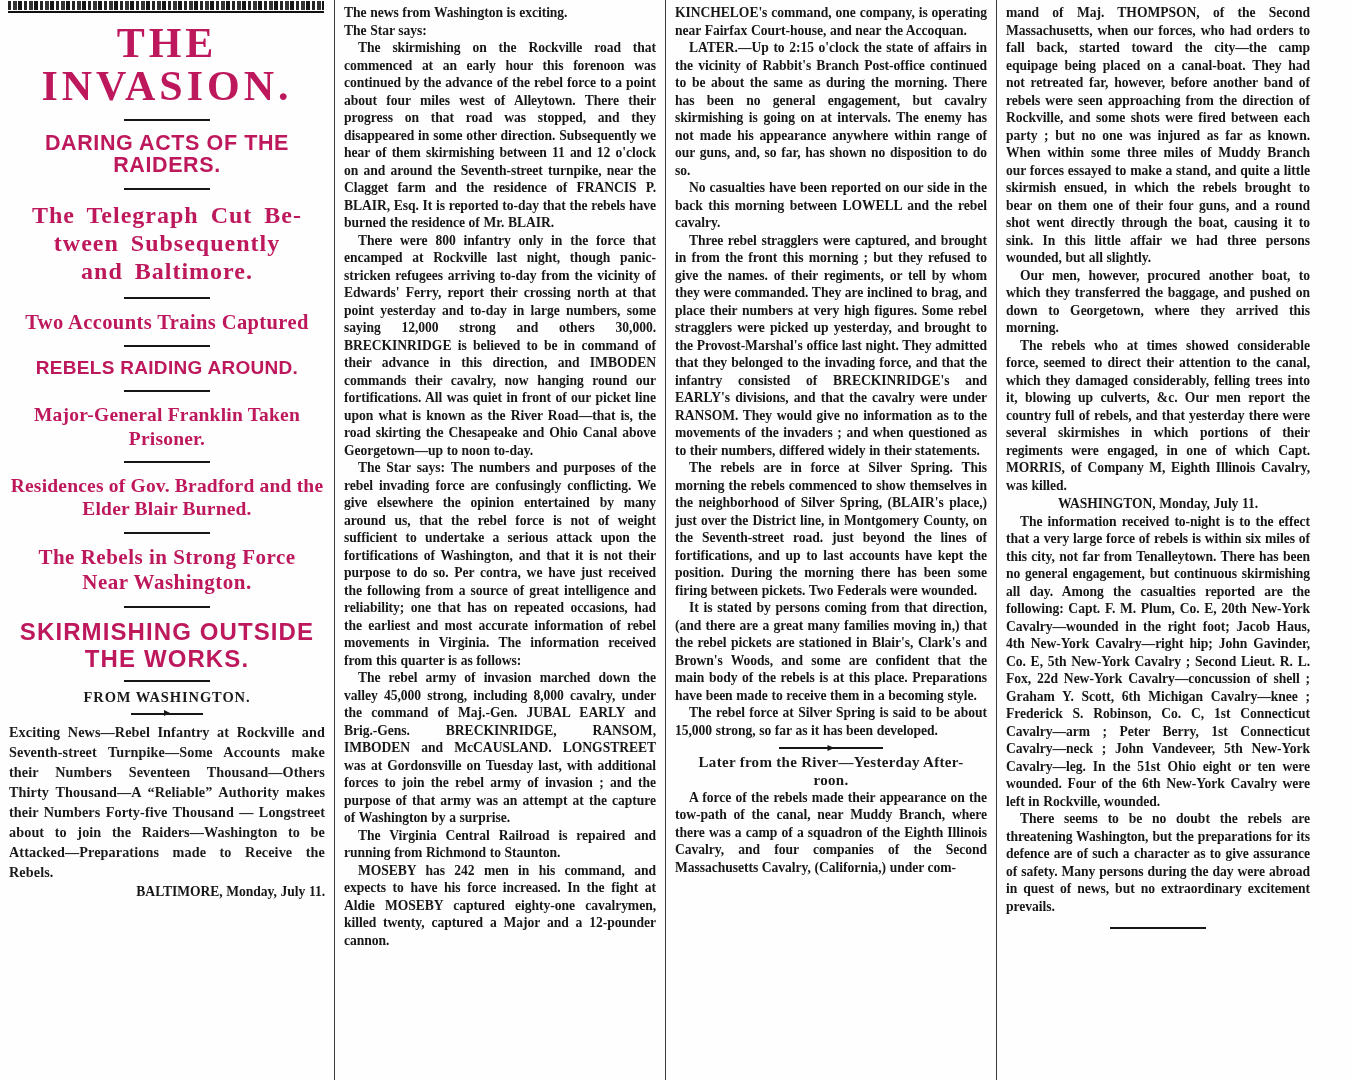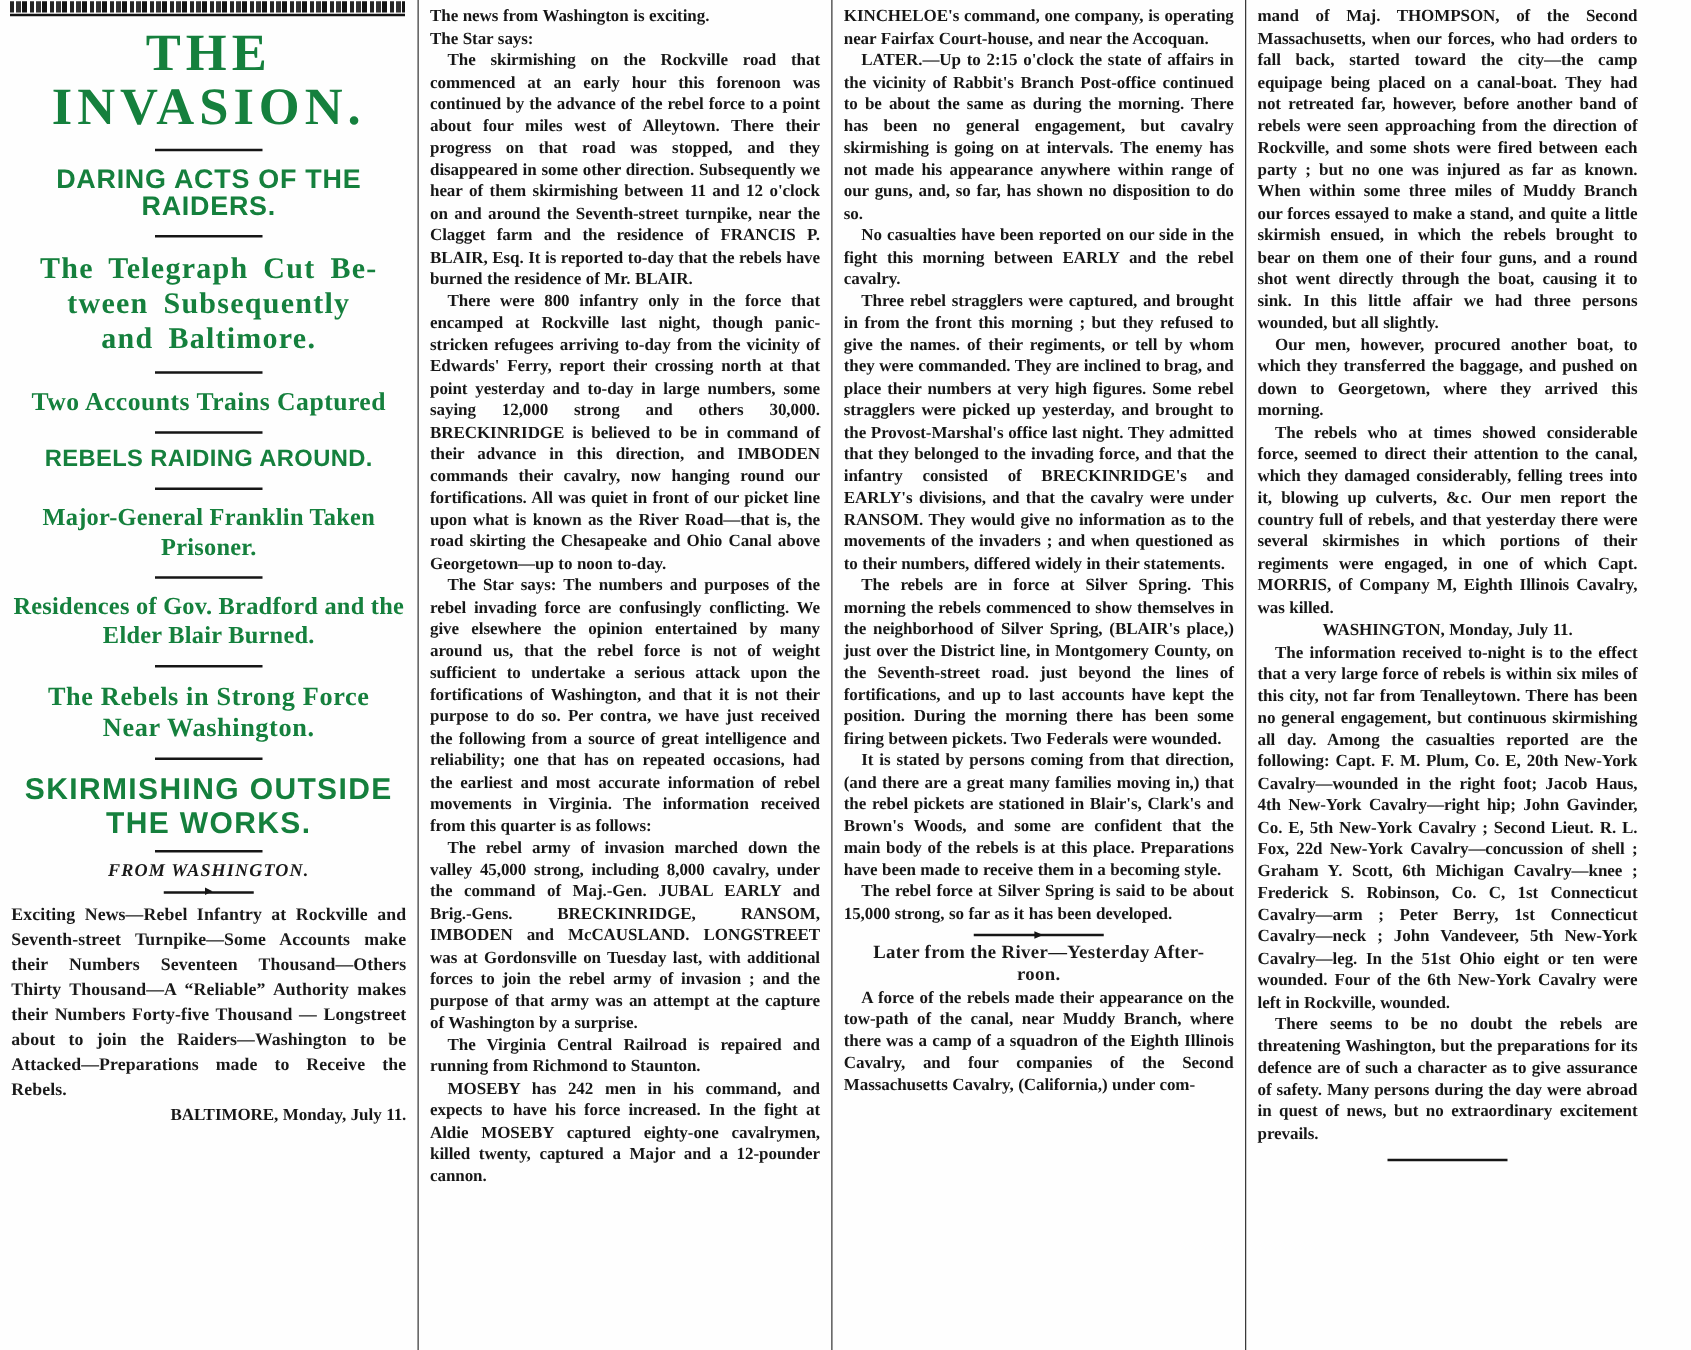--- a/index.html
+++ b/index.html
@@ -65,21 +65,21 @@
 
   .col1 { width: 334px; padding-top: 16px; }
   .col2 { width: 331px; padding-top: 4px; }
   .col3 { width: 331px; padding-top: 4px; }
   .col4 { width: 323px; padding-top: 4px; }
 
   
   .hl {
     text-align: center;
     font-weight: bold;
-    color: #15803d;
+    color: #be185d;
     letter-spacing: .2px;
   }
   .hl-main {
     font-size: 42px;
     line-height: 1.02;
     letter-spacing: 4px;
     font-family: "Liberation Serif", "DejaVu Serif", serif;
     margin: 6px 0 2px 0;
     text-align: center;
   }
@@ -128,21 +128,20 @@
     letter-spacing: 1.1px;
     line-height: 1.1;
     margin: 2px 0;
   }
   .hl-sub {
     font-size: 14.5px;
     font-weight: bold;
     letter-spacing: .9px;
     text-align: center;
     margin: 4px 0 2px 0;
-    font-style: italic;
   }
 
   .dash {
     width: 86px;
     height: 2px;
     background: #161616;
     margin: 11px auto 11px auto;
   }
   .dash-sm {
     width: 86px;
@@ -319,21 +318,21 @@
     <p class="body">There were 800 infantry only in the force that encamped at Rockville last night, though panic-stricken refugees arriving to-day from the vicinity of Edwards' Ferry, report their crossing north at that point yesterday and to-day in large numbers, some saying 12,000 strong and others 30,000. BRECKINRIDGE is believed to be in command of their advance in this direction, and IMBODEN commands their cavalry, now hanging round our fortifications. All was quiet in front of our picket line upon what is known as the River Road—that is, the road skirting the Chesapeake and Ohio Canal above Georgetown—up to noon to-day.</p>
     <p class="body">The Star says: The numbers and purposes of the rebel invading force are confusingly conflicting. We give elsewhere the opinion entertained by many around us, that the rebel force is not of weight sufficient to undertake a serious attack upon the fortifications of Washington, and that it is not their purpose to do so. Per contra, we have just received the following from a source of great intelligence and reliability; one that has on repeated occasions, had the earliest and most accurate information of rebel movements in Virginia. The information received from this quarter is as follows:</p>
     <p class="body">The rebel army of invasion marched down the valley 45,000 strong, including 8,000 cavalry, under the command of Maj.-Gen. JUBAL EARLY and Brig.-Gens. BRECKINRIDGE, RANSOM, IMBODEN and McCAUSLAND. LONGSTREET was at Gordonsville on Tuesday last, with additional forces to join the rebel army of invasion ; and the purpose of that army was an attempt at the capture of Washington by a surprise.</p>
     <p class="body">The Virginia Central Railroad is repaired and running from Richmond to Staunton.</p>
     <p class="body">MOSEBY has 242 men in his command, and expects to have his force increased. In the fight at Aldie MOSEBY captured eighty-one cavalrymen, killed twenty, captured a Major and a 12-pounder cannon.</p>
   </div>
 
   <div class="col col3 col-rule">
     <p class="body noind">KINCHELOE's command, one company, is operating near Fairfax Court-house, and near the Accoquan.</p>
     <p class="body">LATER.—Up to 2:15 o'clock the state of affairs in the vicinity of Rabbit's Branch Post-office continued to be about the same as during the morning. There has been no general engagement, but cavalry skirmishing is going on at intervals. The enemy has not made his appearance anywhere within range of our guns, and, so far, has shown no disposition to do so.</p>
-    <p class="body">No casualties have been reported on our side in the fight this morning between EARLY and the rebel cavalry.</p>
+    <p class="body">No casualties have been reported on our side in the back this morning between LOWELL and the rebel cavalry.</p>
     <p class="body">Three rebel stragglers were captured, and brought in from the front this morning ; but they refused to give the names. of their regiments, or tell by whom they were commanded. They are inclined to brag, and place their numbers at very high figures. Some rebel stragglers were picked up yesterday, and brought to the Provost-Marshal's office last night. They admitted that they belonged to the invading force, and that the infantry consisted of BRECKINRIDGE's and EARLY's divisions, and that the cavalry were under RANSOM. They would give no information as to the movements of the invaders ; and when questioned as to their numbers, differed widely in their statements.</p>
     <p class="body">The rebels are in force at Silver Spring. This morning the rebels commenced to show themselves in the neighborhood of Silver Spring, (BLAIR's place,) just over the District line, in Montgomery County, on the Seventh-street road. just beyond the lines of fortifications, and up to last accounts have kept the position. During the morning there has been some firing between pickets. Two Federals were wounded.</p>
     <p class="body">It is stated by persons coming from that direction, (and there are a great many families moving in,) that the rebel pickets are stationed in Blair's, Clark's and Brown's Woods, and some are confident that the main body of the rebels is at this place. Preparations have been made to receive them in a becoming style.</p>
     <p class="body">The rebel force at Silver Spring is said to be about 15,000 strong, so far as it has been developed.</p>
 
     <div class="dash-arrow2"></div>
 
     <div class="kicker">
       <div>Later from the River—Yesterday After-</div>
       <div>roon.</div>

